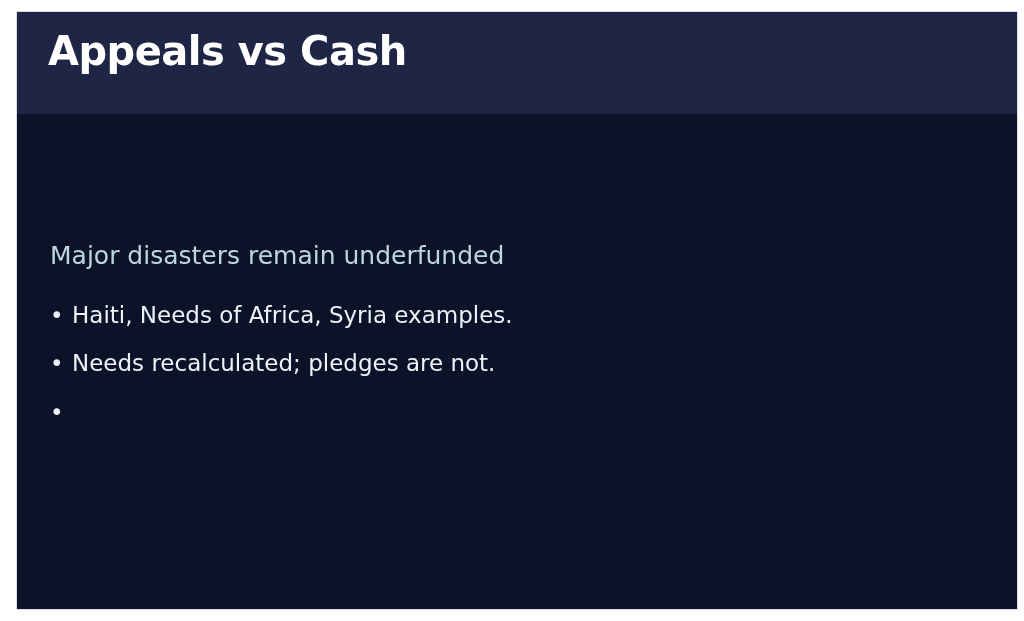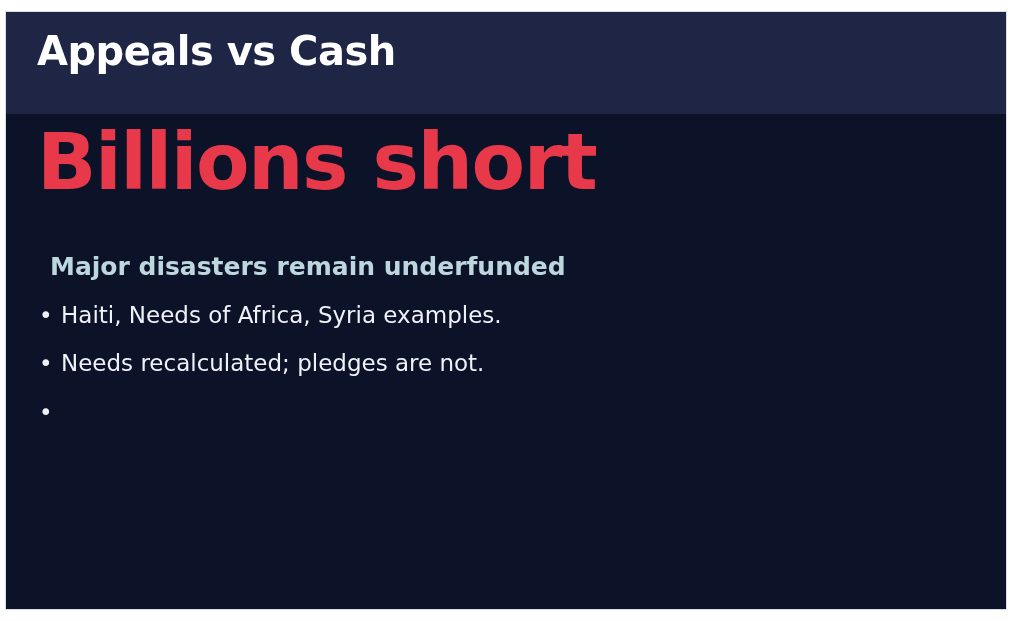--- a/index.html
+++ b/index.html
@@ -9,21 +9,21 @@
   }
   body {
     width: 1024px;
     height: 621px;
     font-family: "DejaVu Sans", sans-serif;
     overflow: hidden;
   }
 
   .slide-frame {
     position: absolute;
-    left: 5px;
+    left: 16px;
     top: 11px;
     width: 1002px;
     height: 599px;
     background: #701a75;
     border: 1px solid #d9dde8;
     box-sizing: border-box;
     overflow: hidden;
   }
 
   .slide-header {
@@ -68,23 +68,23 @@
     color: #e8394b;
     letter-spacing: -1.5px;
     line-height: 1.08;
     white-space: nowrap;
   }
 
   .subhead {
     position: absolute;
     left: 33px;
     top: 126px;
-    margin: 11px;
+    margin: 0;
     font-size: 25px;
-    font-weight: bold;
+    font-weight: normal;
     color: #bcd7de;
     line-height: 1.3;
     white-space: nowrap;
   }
 
   .bullet-list {
     position: absolute;
     left: 33px;
     top: 188px;
     margin: 0;
@@ -120,21 +120,20 @@
 <body>
 
 <div class="slide-frame">
 
   <div class="slide-header">
     <h1 class="slide-title">Appeals vs Cash</h1>
   </div>
 
   <div class="slide-body">
 
-    <div class="headline">Billions short</div>
 
     <div class="subhead">Major disasters remain underfunded</div>
 
     <ul class="bullet-list">
       <li class="bullet-item">
         <span class="bullet-marker">•</span>
         <span class="bullet-text">Haiti, Needs of Africa, Syria examples.</span>
       </li>
       <li class="bullet-item">
         <span class="bullet-marker">•</span>

